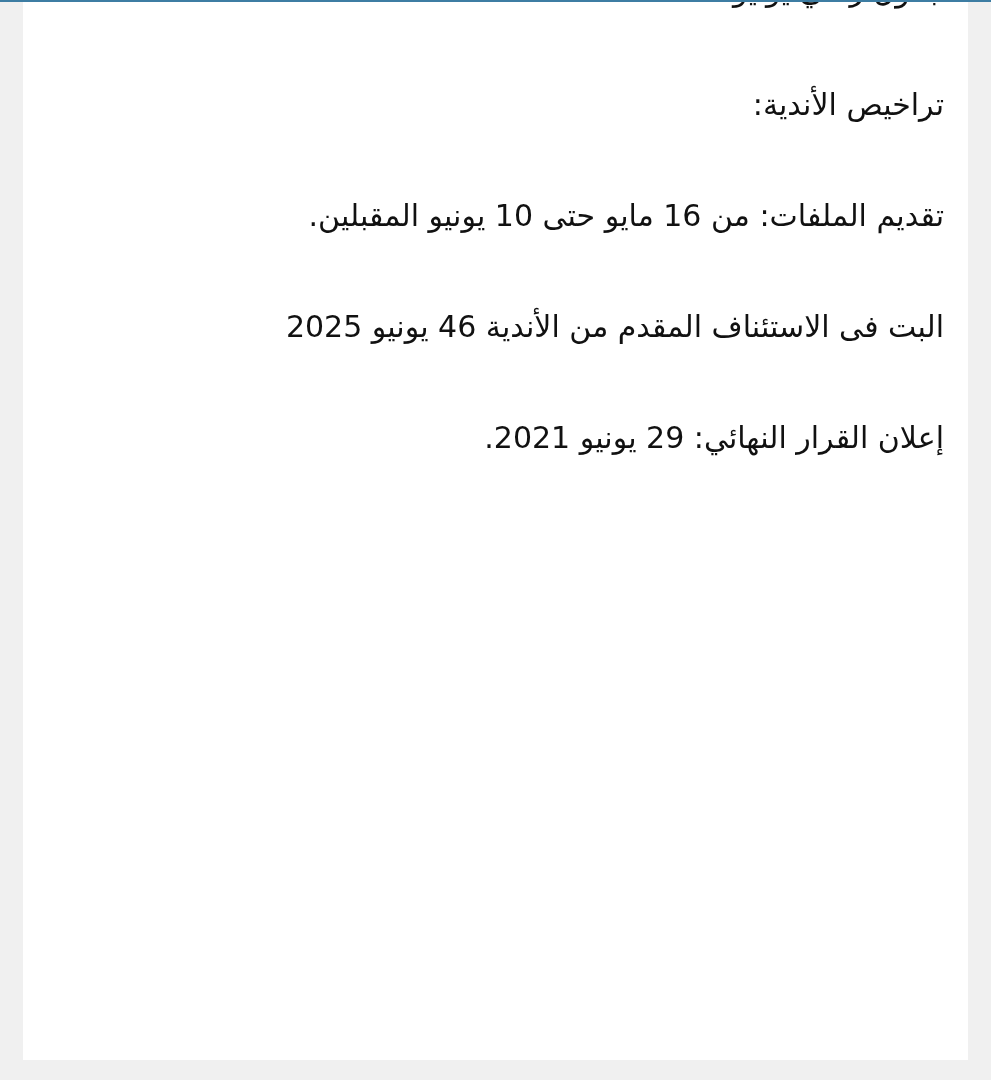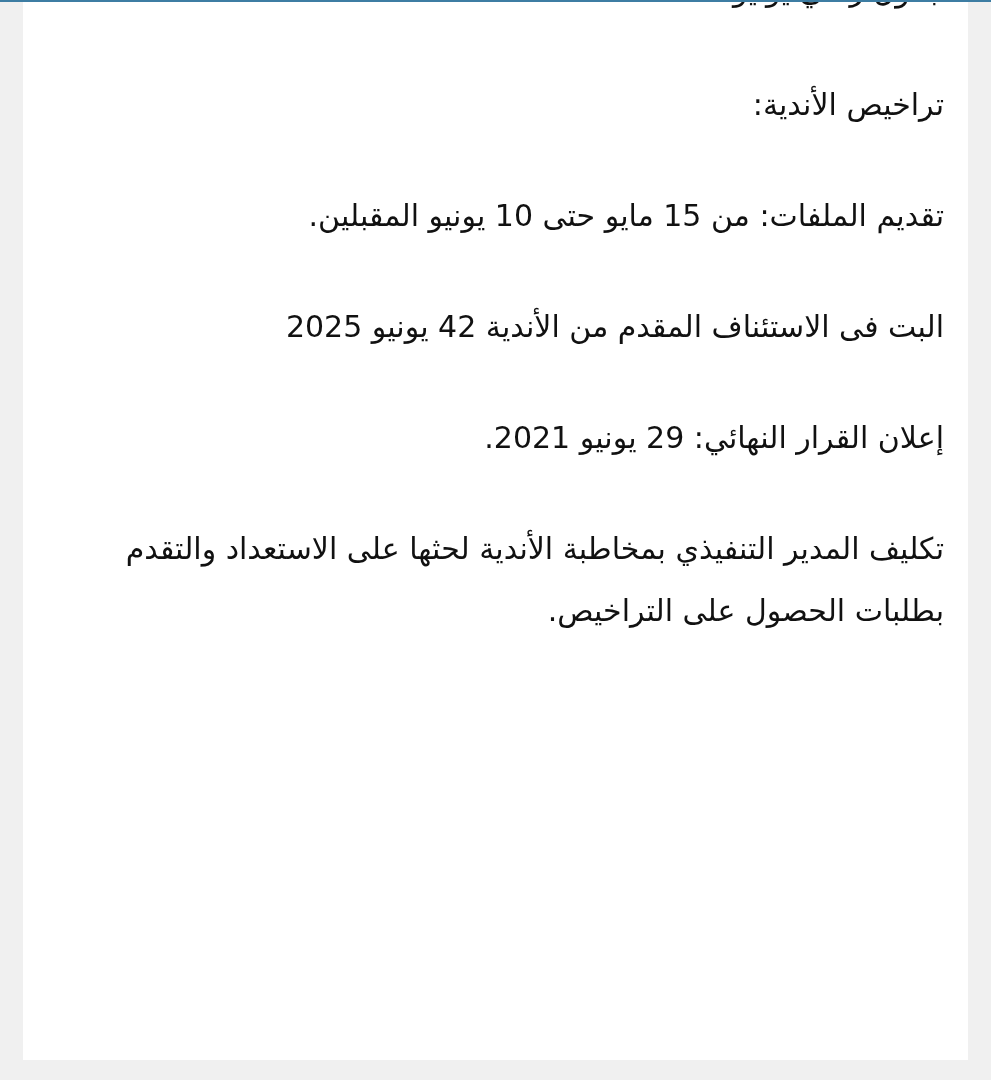--- a/index.html
+++ b/index.html
@@ -34,18 +34,17 @@
 </style>
 </head>
 <body>
 
 <div class="top-bar"></div>
 
 <div class="card">
   <div class="article">
     <p class="cut">جدول زمني يونيو</p>
     <p>تراخيص الأندية:</p>
-    <p>تقديم الملفات: من 15 مايو حتى 10 يونيو المقبلين.</p>
-    <p>البت فى الاستئناف المقدم من الأندية 42 يونيو 2025</p>
+    <p>تقديم الملفات: من 16 مايو حتى 10 يونيو المقبلين.</p>
+    <p>البت فى الاستئناف المقدم من الأندية 46 يونيو 2025</p>
     <p>إعلان القرار النهائي: 29 يونيو 2021.</p>
-    <p>تكليف المدير التنفيذي بمخاطبة الأندية لحثها على الاستعداد والتقدم بطلبات الحصول على التراخيص.</p>
   </div>
 </div>
 
 </body></html>

